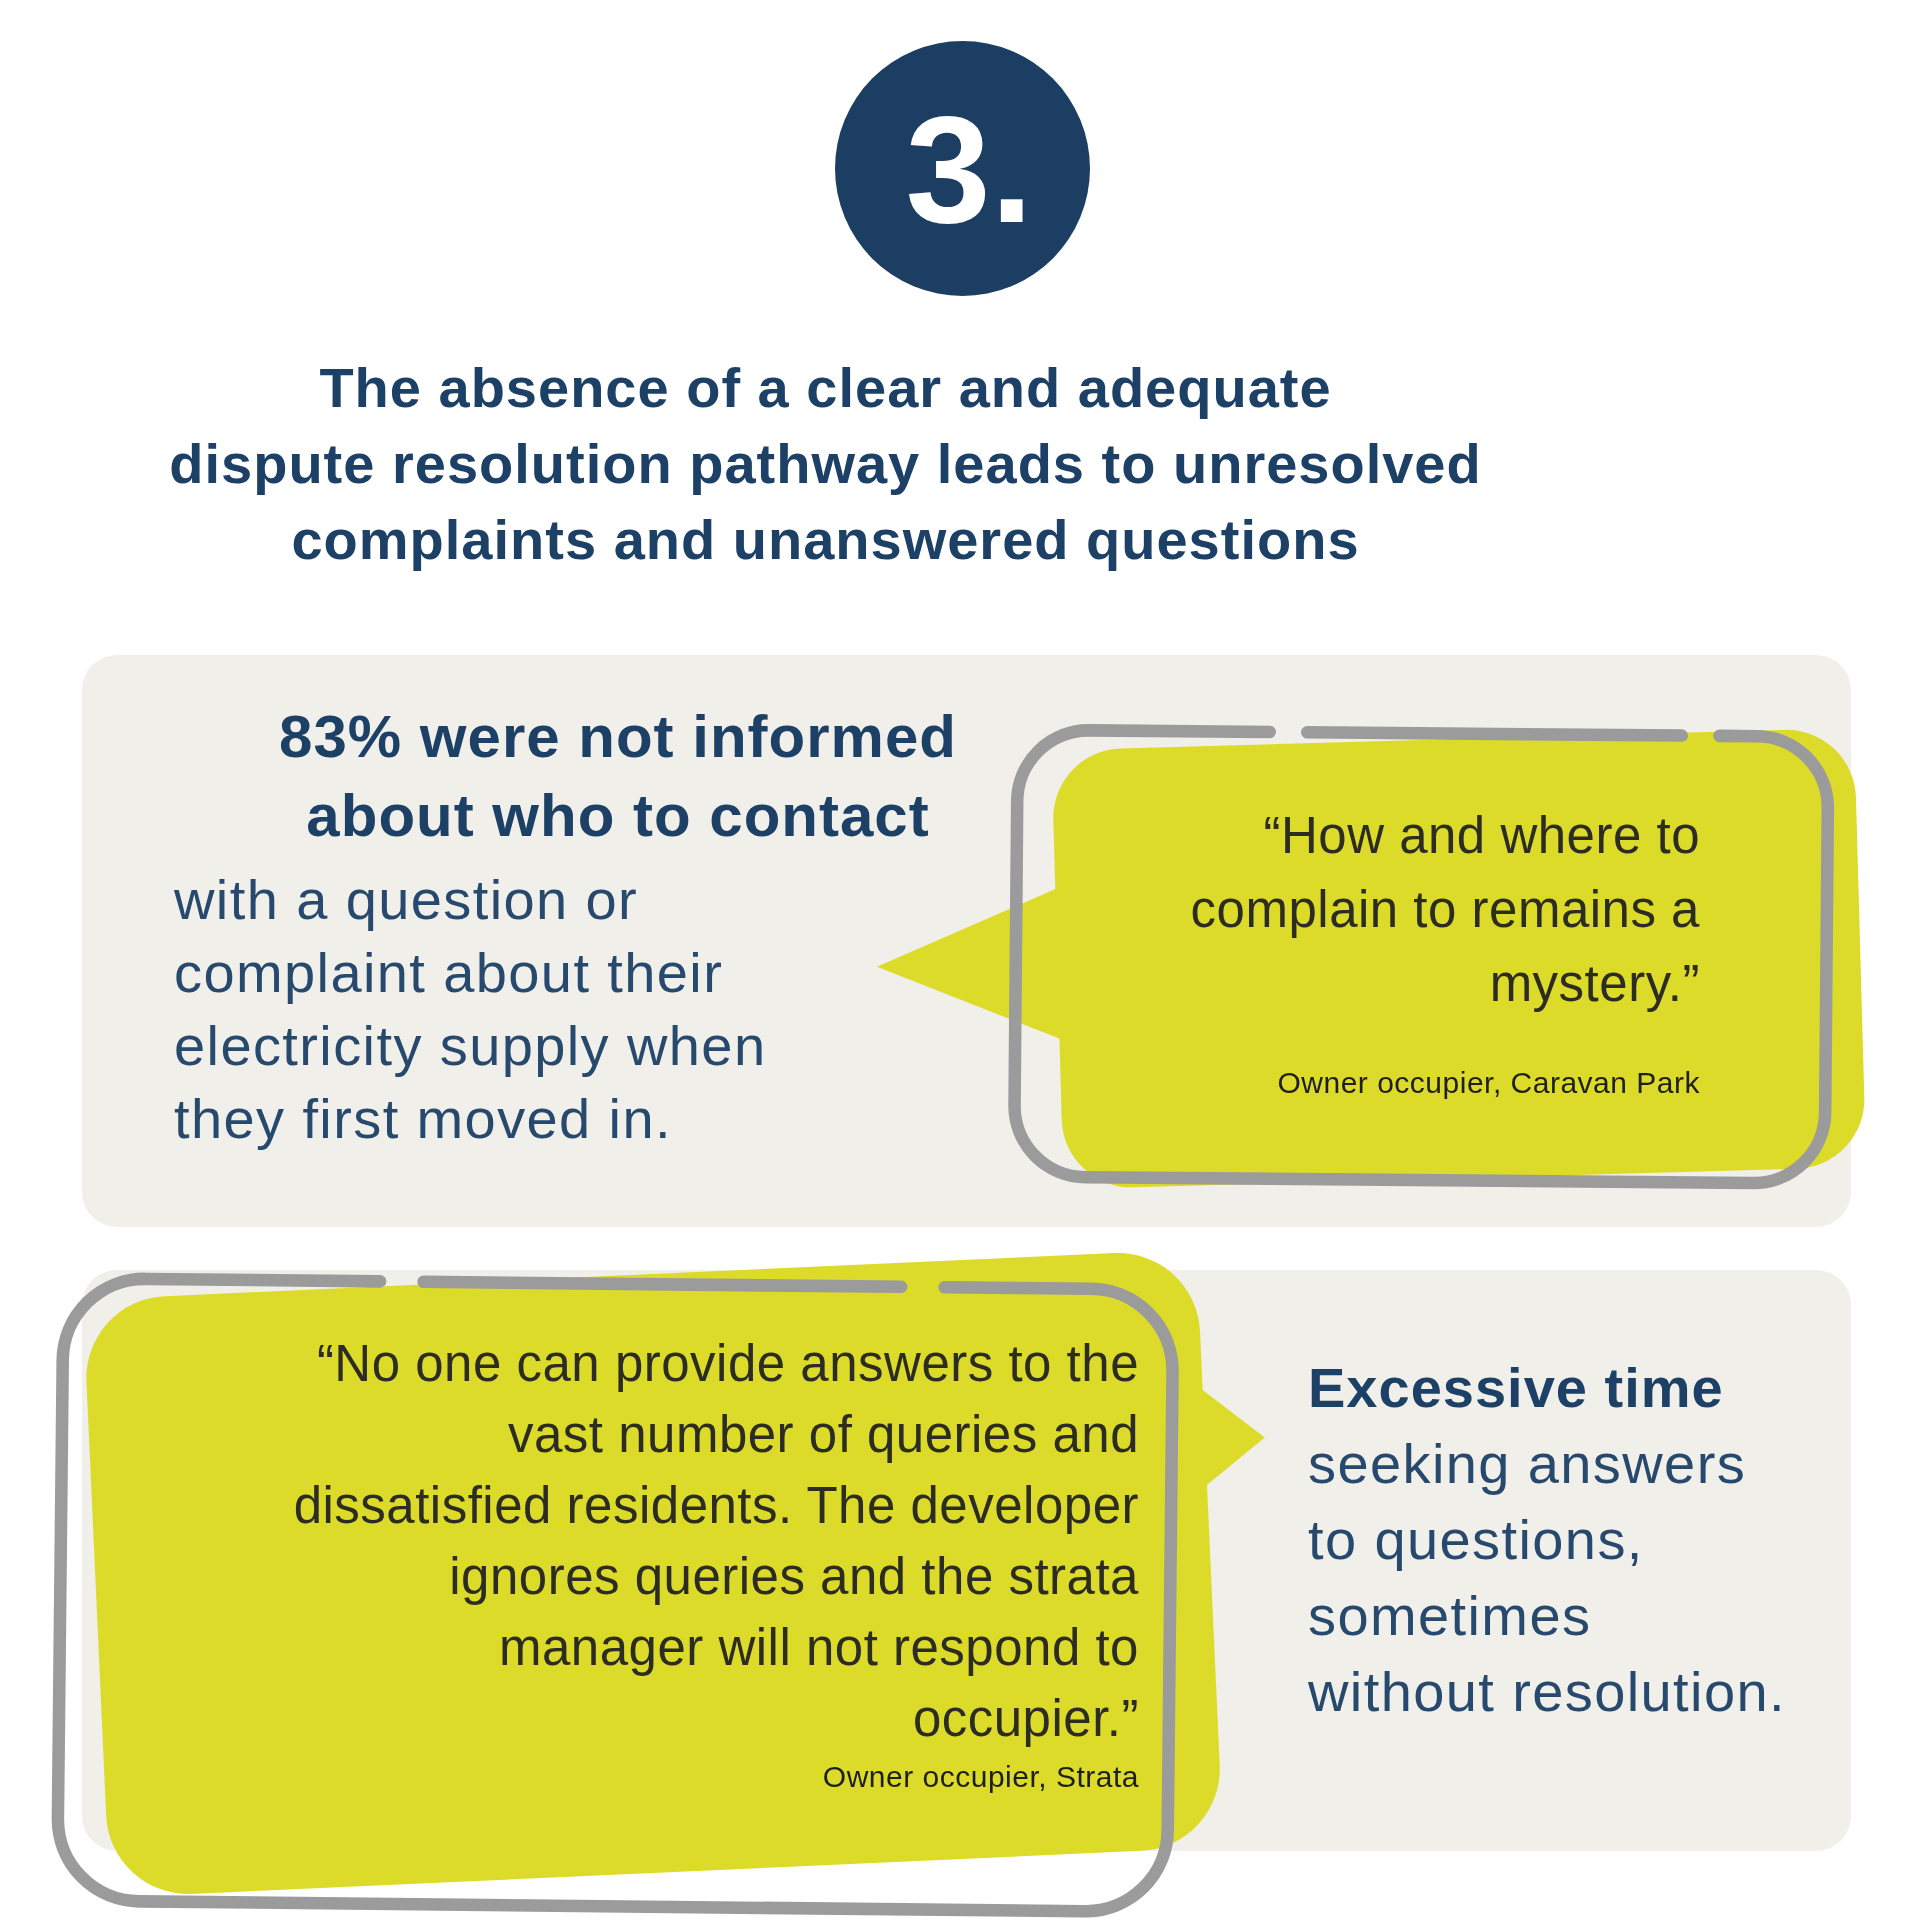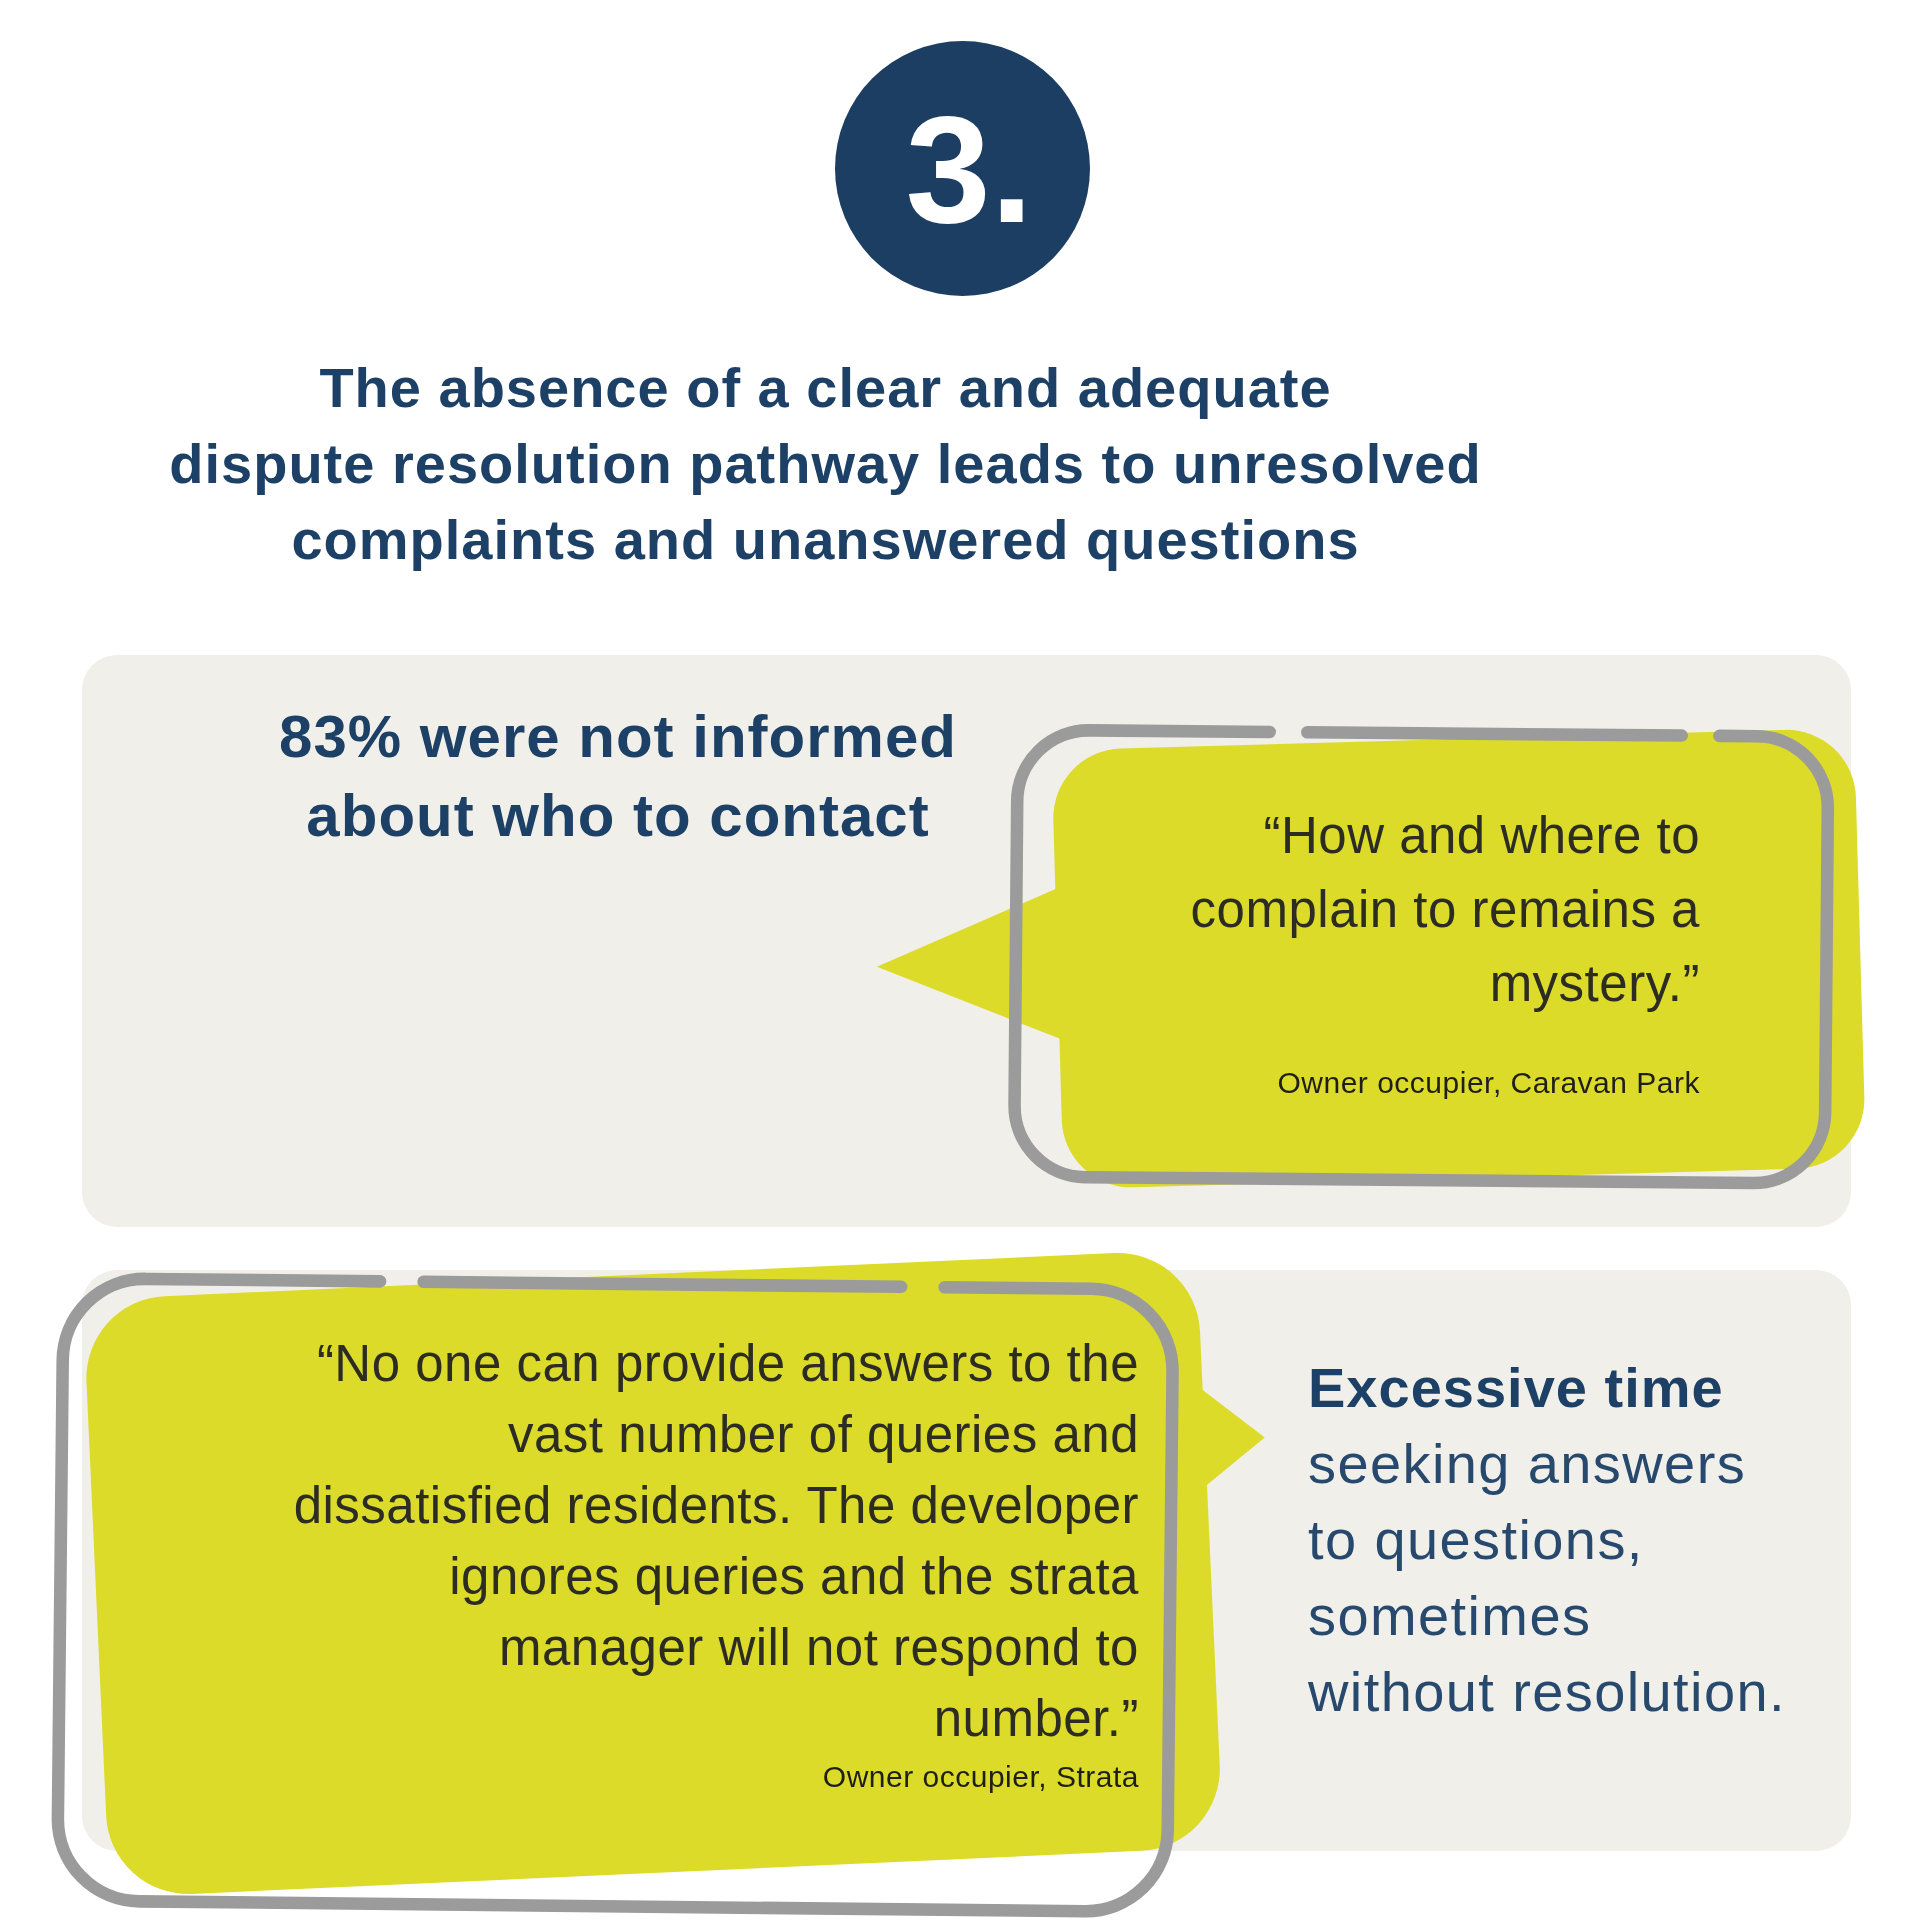--- a/index.html
+++ b/index.html
@@ -76,20 +76,26 @@
   <div>The absence of a clear and adequate</div>
   <div>dispute resolution pathway leads to unresolved</div>
   <div>complaints and unanswered questions</div>
 </div>
 
 <div class="abs panel panel-1"></div>
 
 <div class="abs stat1">
   <div class="stat-bold">83% were not informed</div>
   <div class="stat-bold">about who to contact</div>
+  <div class="stat-reg-group">
+    <div class="stat-reg">with a question or</div>
+    <div class="stat-reg">complaint about their</div>
+    <div class="stat-reg">electricity supply when</div>
+    <div class="stat-reg">they first moved in.</div>
+  </div>
 </div>
 
 <svg class="abs bubble1-svg" viewBox="0 0 1040 515">
   <g transform="rotate(-1.6 610 253)">
     <polygon class="fill-yellow" points="8,245 212,163 212,332"></polygon>
     <rect class="fill-yellow" x="195" y="26" width="832" height="455" rx="72"></rect>
   </g>
   <rect class="stroke-sketch" x="152" y="20" width="840" height="463" rx="74" stroke-dasharray="187 39 388 39 2100" transform="rotate(0.5 572 251)"></rect>
 </svg>
 
@@ -109,21 +115,21 @@
   </g>
   <rect class="stroke-sketch" x="32" y="62" width="1150" height="645" rx="85" stroke-dasharray="243 45 495 45 2700" transform="rotate(0.6 607 384)"></rect>
 </svg>
 
 <div class="abs quote quote-2">
   <div class="quote-line">“No one can provide answers to the</div>
   <div class="quote-line">vast number of queries and</div>
   <div class="quote-line">dissatisfied residents. The developer</div>
   <div class="quote-line">ignores queries and the strata</div>
   <div class="quote-line">manager will not respond to</div>
-  <div class="quote-line">number.”</div>
+  <div class="quote-line">occupier.”</div>
   <div class="attribution">Owner occupier, Strata</div>
 </div>
 
 <div class="abs statement2">
   <div class="line">
     <span class="b">Excessive time</span>
   </div>
   <div class="line">seeking answers</div>
   <div class="line">to questions,</div>
   <div class="line">sometimes</div>

